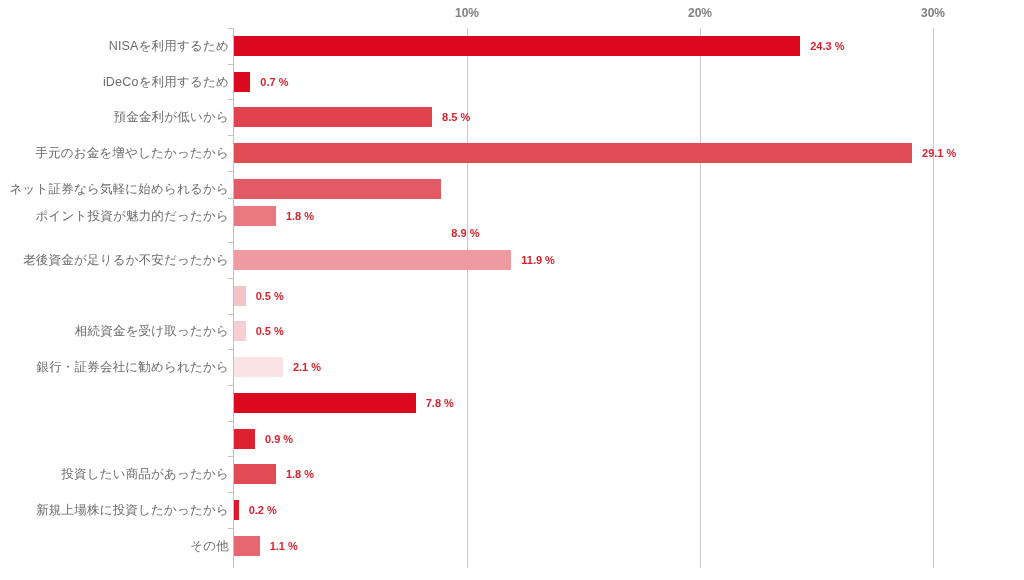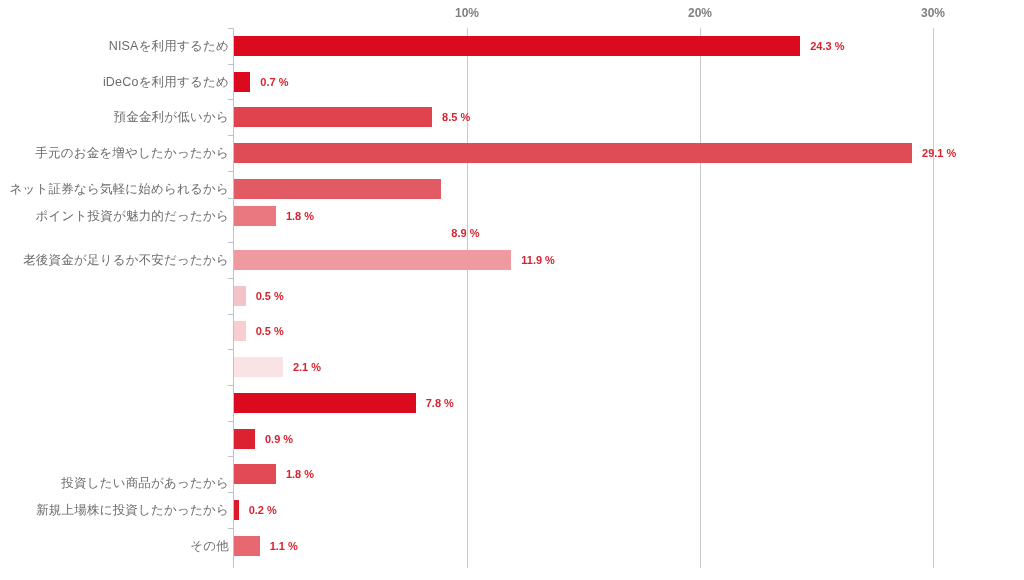--- a/index.html
+++ b/index.html
@@ -166,41 +166,43 @@
         <div class="bar" style="width: 277.27px; background: rgb(238, 154, 160);"></div>
         <div class="val-label" style="left: 521.27px; color: rgb(216, 35, 47); text-align: right;">11.9 %</div>
       </div>
       <div class="row" style="top: 277.9px;">
         <div class="tick" style="background: rgb(185, 196, 204);"></div>
         <div class="bar" style="width: 11.65px; background: rgb(244, 195, 199);"></div>
         <div class="val-label" style="left: 255.65px; color: rgb(216, 35, 47);">0.5 %</div>
       </div>
       <div class="row" style="top: 313.6px;">
         <div class="tick" style="background: rgb(185, 196, 204);"></div>
+        <div class="cat-label" style="color: rgb(107, 107, 107);">相続資金を受け取ったから</div>
         <div class="bar" style="width: 11.65px; background: rgb(247, 207, 210);"></div>
         <div class="val-label" style="left: 255.65px; color: rgb(216, 35, 47);">0.5 %</div>
       </div>
       <div class="row" style="top: 349.3px;">
         <div class="tick" style="background: rgb(185, 196, 204);"></div>
+        <div class="cat-label" style="color: rgb(107, 107, 107);">銀行・証券会社に勧められたから</div>
         <div class="bar" style="width: 48.93px; background: rgb(250, 227, 229);"></div>
         <div class="val-label" style="left: 292.93px; color: rgb(216, 35, 47);">2.1 %</div>
       </div>
       <div class="row" style="top: 385px;">
         <div class="tick" style="background: rgb(185, 196, 204);"></div>
         <div class="bar" style="width: 181.74px; background: rgb(220, 10, 30);"></div>
         <div class="val-label" style="left: 425.74px; color: rgb(216, 35, 47);">7.8 %</div>
       </div>
       <div class="row" style="top: 420.7px;">
         <div class="tick" style="background: rgb(185, 196, 204);"></div>
         <div class="bar" style="width: 20.97px; background: rgb(220, 33, 48);"></div>
         <div class="val-label" style="left: 264.97px; color: rgb(216, 35, 47);">0.9 %</div>
       </div>
       <div class="row" style="top: 456.4px;">
         <div class="tick" style="background: rgb(185, 196, 204);"></div>
-        <div class="cat-label" style="color: rgb(107, 107, 107); margin-top: 9px;">投資したい商品があったから</div>
+        <div class="cat-label" style="color: rgb(107, 107, 107);">投資したい商品があったから</div>
         <div class="bar" style="width: 41.94px; background: rgb(226, 75, 85);"></div>
         <div class="val-label" style="left: 285.94px; color: rgb(216, 35, 47);">1.8 %</div>
       </div>
       <div class="row" style="top: 492.1px;">
         <div class="tick" style="background: rgb(185, 196, 204);"></div>
         <div class="cat-label" style="color: rgb(107, 107, 107);">新規上場株に投資したかったから</div>
         <div class="bar" style="width: 4.66px; background: rgb(220, 26, 42);"></div>
         <div class="val-label" style="left: 248.66px; color: rgb(216, 35, 47);">0.2 %</div>
       </div>
       <div class="row" style="top: 527.8px;">

